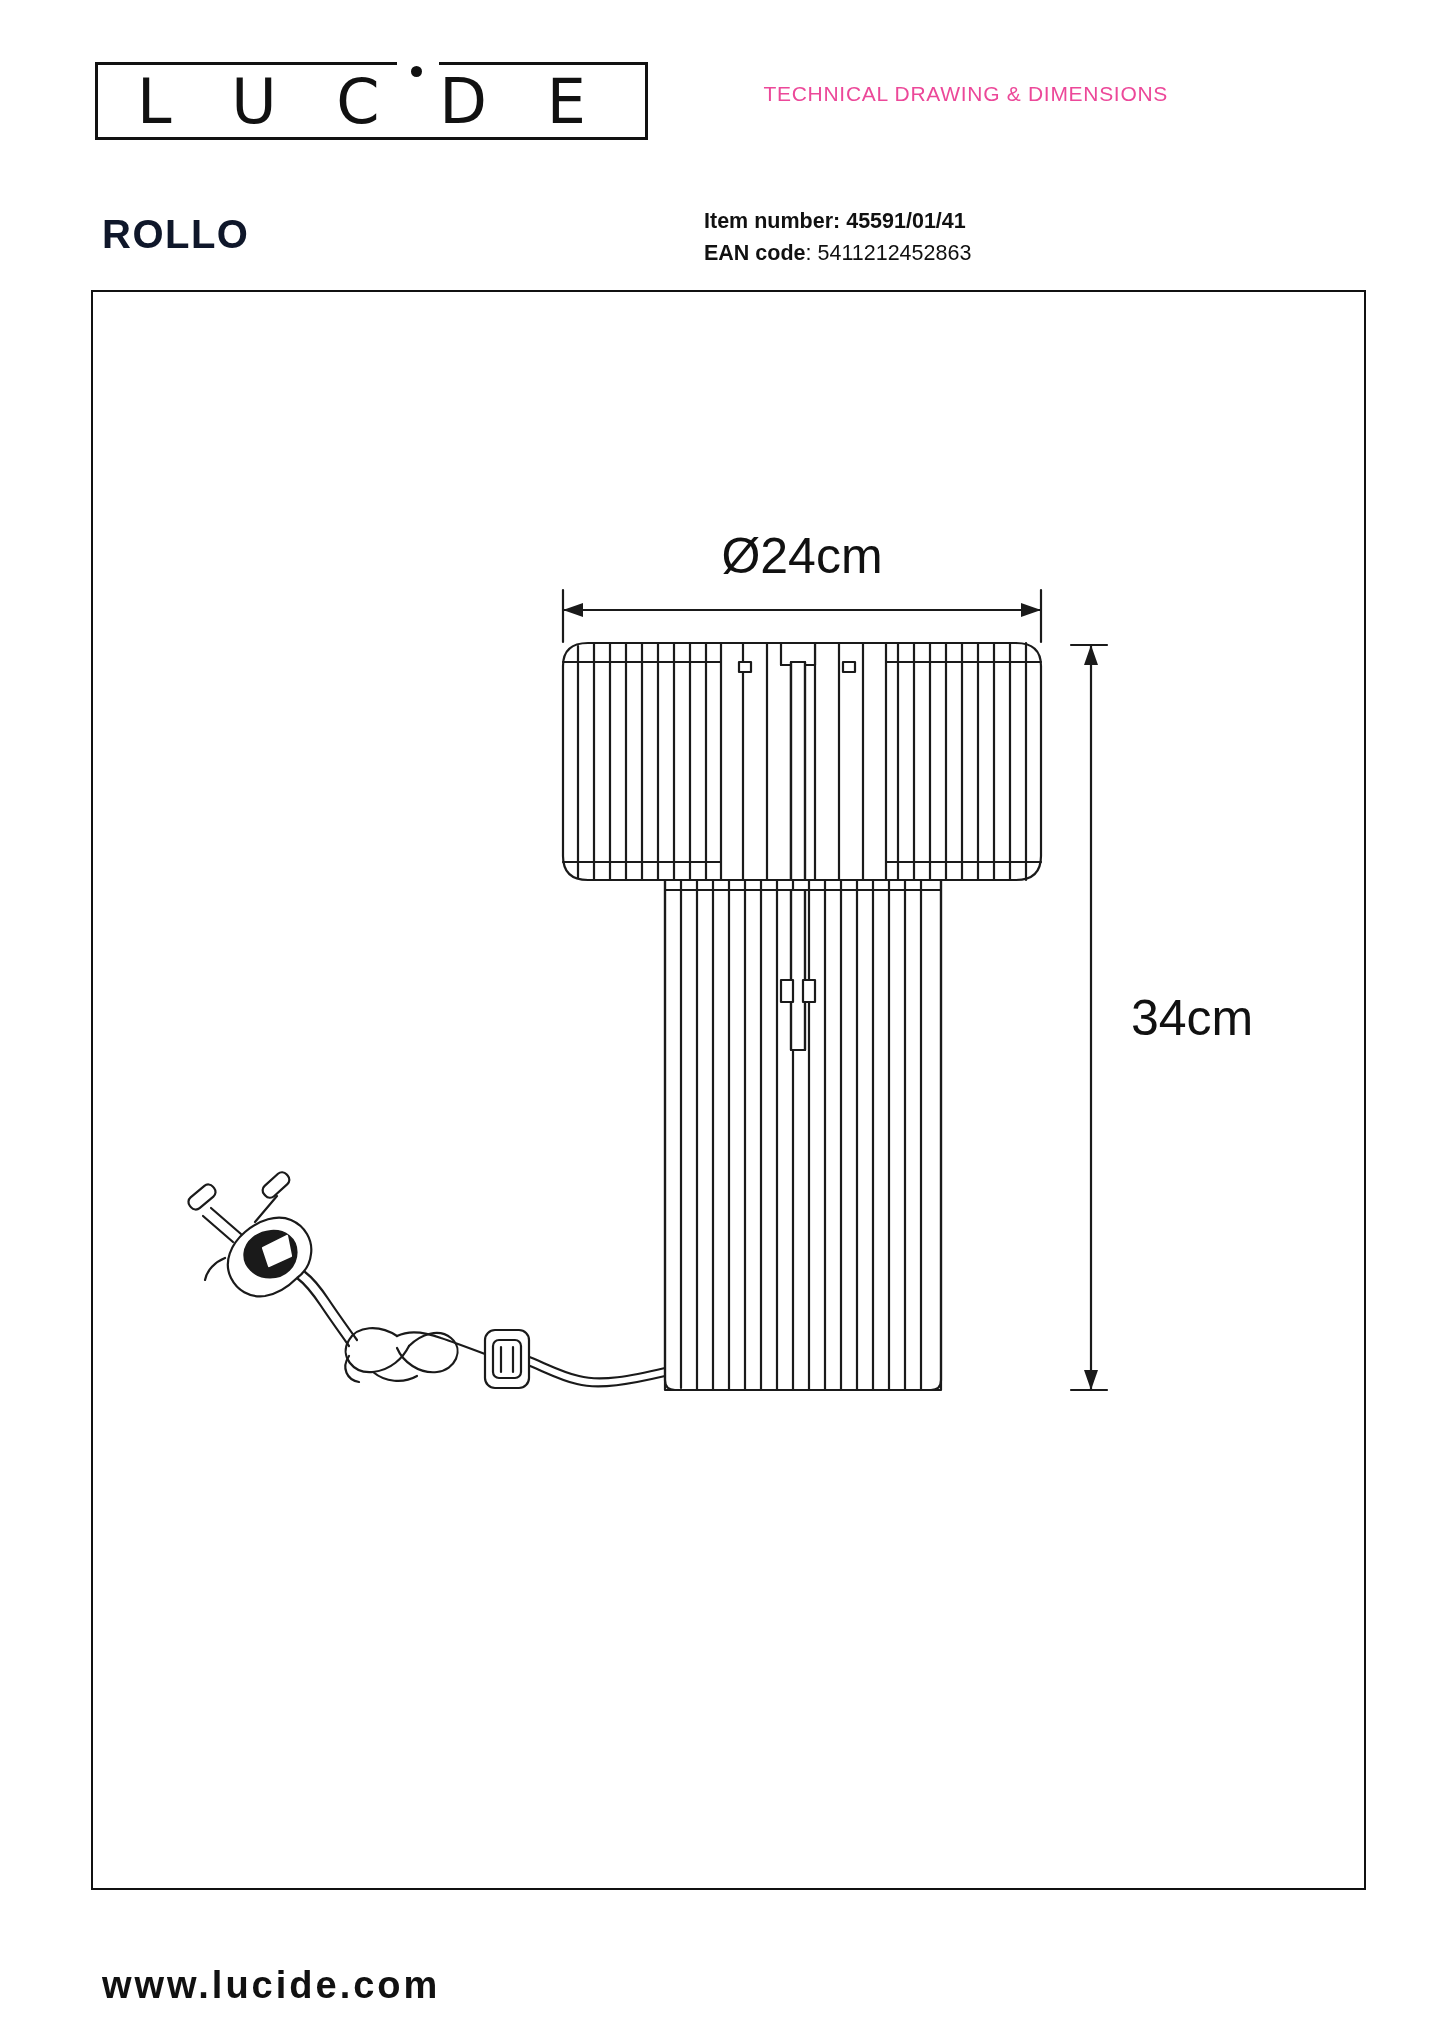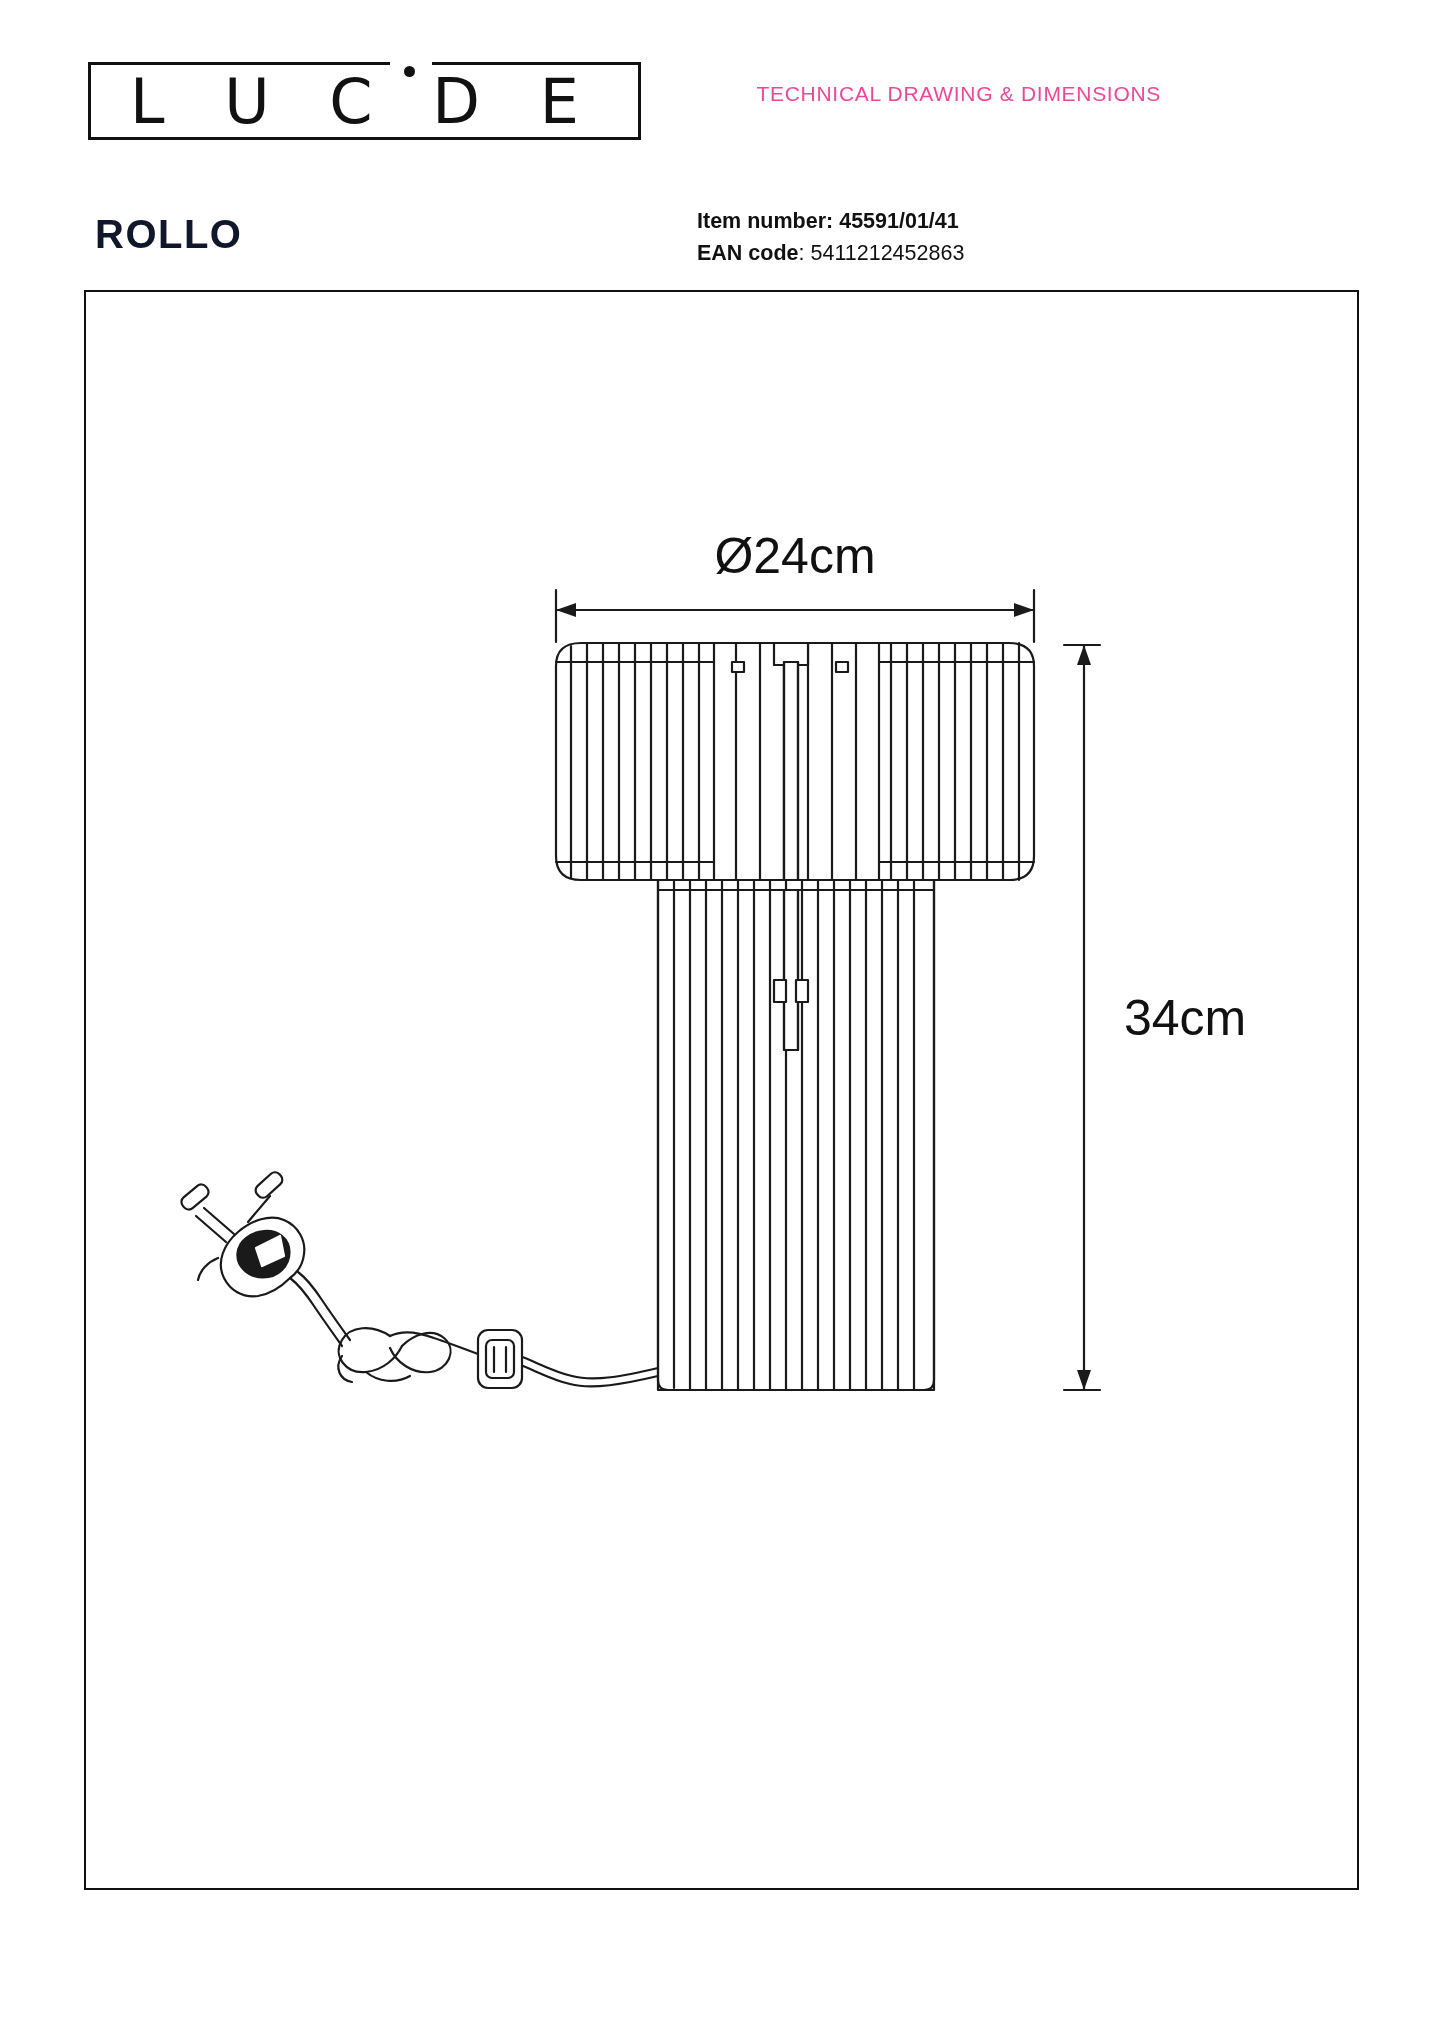--- a/index.html
+++ b/index.html
@@ -10,21 +10,21 @@
   body {
     width: 1445px;
     height: 2044px;
     font-family: "Liberation Sans", sans-serif;
     color: #1a1a1a;
     position: relative;
     overflow: hidden;
   }
   .page {
     position: absolute;
-    left: 0; top: 0;
+    left: 7px; top: 0;
     width: 1249px;
     height: 2044px;
   }
 
   
   .logo-box {
     position: absolute;
     left: 88px;
     top: 62px;
     width: 553px;
@@ -313,14 +313,15 @@
             <path d="M134,968 C124,972 116,980 114,990"></path>
           </g>
         </g>
       </g>
 
       <text x="711" y="283" text-anchor="middle" font-family="Liberation Sans, sans-serif" font-size="50" fill="#111">Ø24cm</text>
       <text x="1040" y="745" font-family="Liberation Sans, sans-serif" font-size="50" fill="#111">34cm</text>
     </svg>
   </div>
 
+  <div class="footer-2">www.lucide.com</div>
 
 </div>
 
 </body></html>

